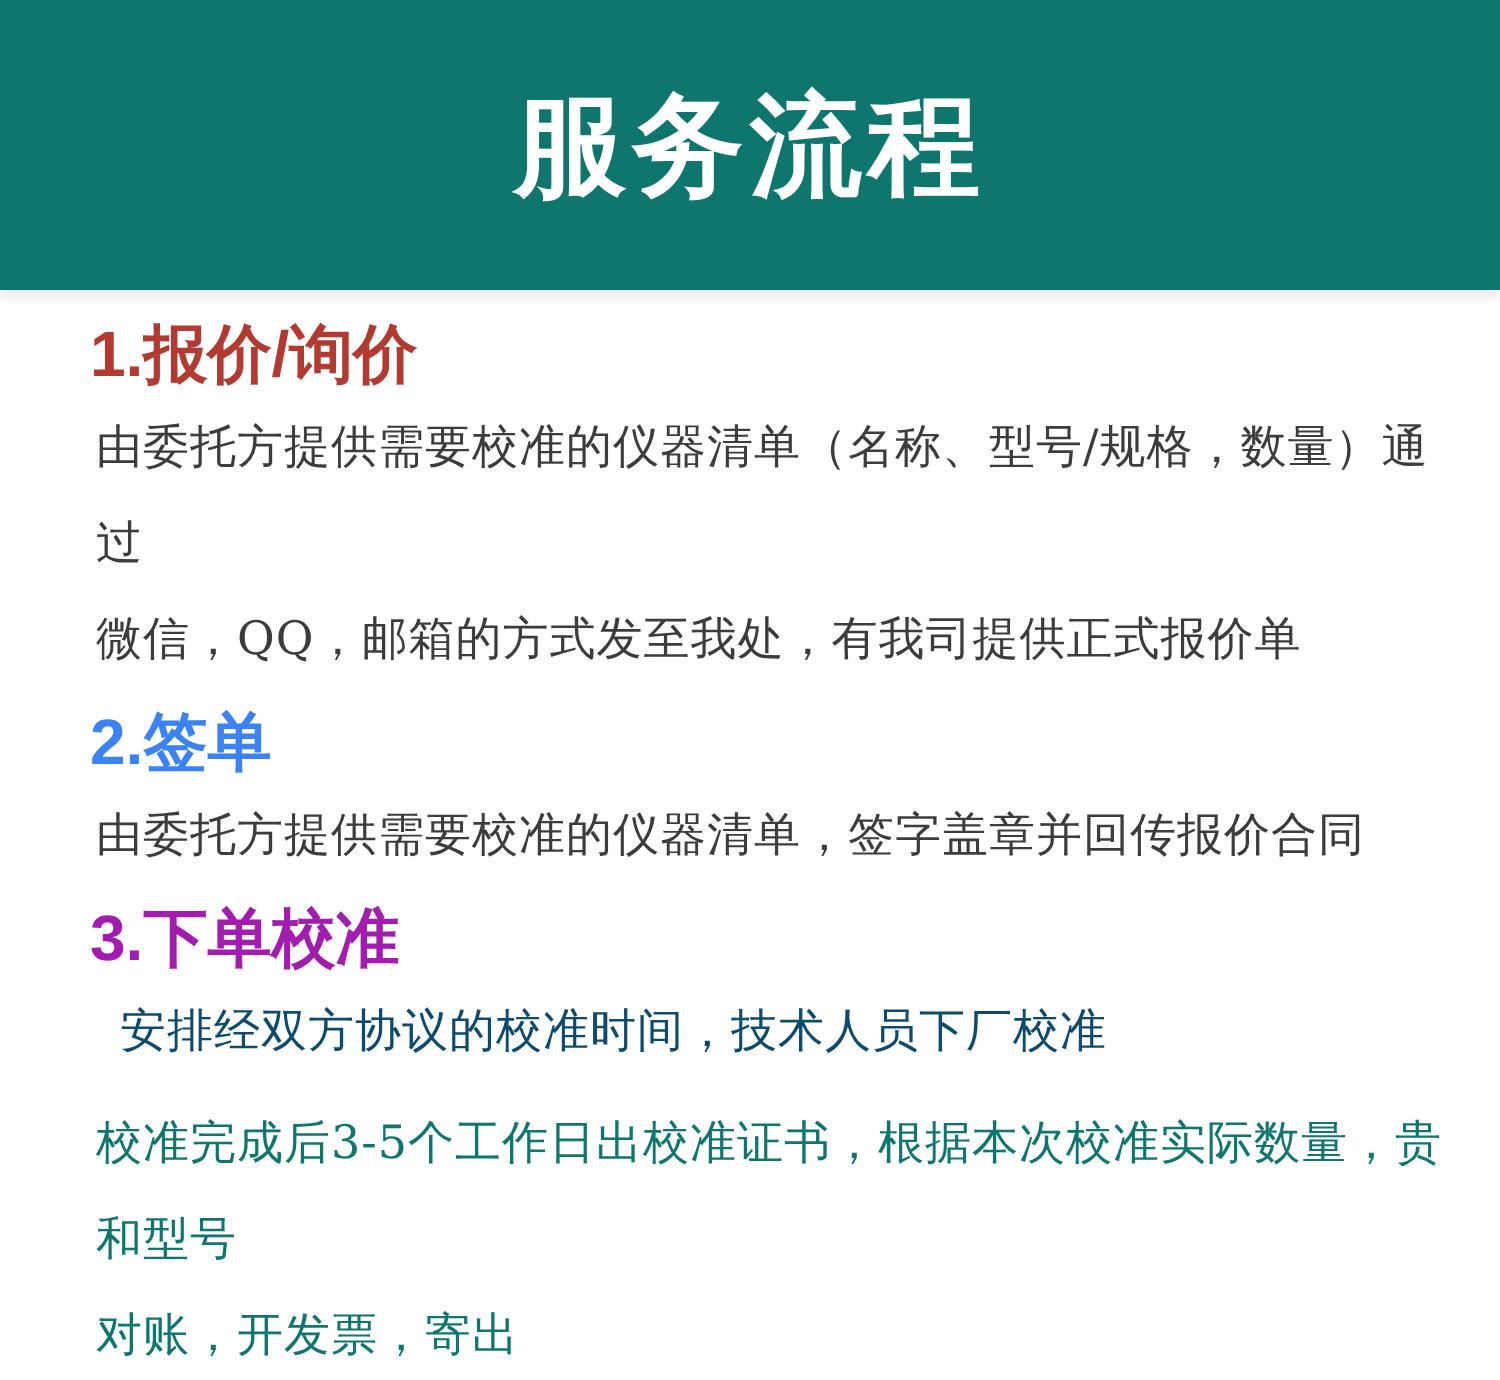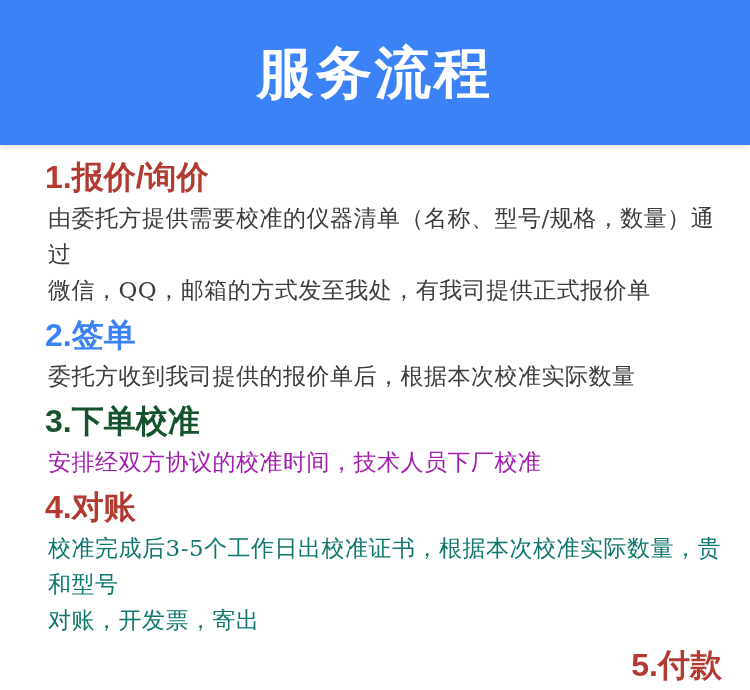--- a/index.html
+++ b/index.html
@@ -36,55 +36,54 @@
     color: #b23a31;
     font-size: 32px;
     font-weight: bold;
     line-height: 38px;
     margin: 0 0 4px 0;
     font-family: "Liberation Sans", "DejaVu Sans", sans-serif;
   }
   .step-desc {
     color: #3c3c3c;
     font-size: 23px;
-    line-height: 36px;
+    line-height: 48px;
     margin: 0 0 8px 0;
     padding-left: 3px;
     font-family: "DejaVu Serif", "Liberation Serif", serif;
     white-space: pre-line;
     letter-spacing: 0.5px;
   }
 </style>
 </head>
 <body>
 
-<div class="banner" style="background: #3b82f6;">
+<div class="banner" style="background: #0f766e;">
   <div class="banner-title" style="color: rgb(255, 255, 255);">服务流程</div>
 </div>
 
 <div class="content">
 
   <div>
     <h2 class="step-title" style="color: rgb(178, 58, 49);">1.报价/询价</h2>
     <p class="step-desc" style="color: rgb(60, 60, 60);">由委托方提供需要校准的仪器清单（名称、型号/规格，数量）通过
 微信，QQ，邮箱的方式发至我处，有我司提供正式报价单</p>
   </div>
 
   <div>
     <h2 class="step-title" style="color: #3b82f6;">2.签单</h2>
-    <p class="step-desc" style="color: rgb(60, 60, 60);">委托方收到我司提供的报价单后，根据本次校准实际数量</p>
+    <p class="step-desc" style="color: rgb(60, 60, 60);">由委托方提供需要校准的仪器清单，签字盖章并回传报价合同</p>
   </div>
 
   <div>
-    <h2 class="step-title" style="color: #14532d;">3.下单校准</h2>
-    <p class="step-desc" style="color: #a21caf;">安排经双方协议的校准时间，技术人员下厂校准</p>
+    <h2 class="step-title" style="color: #a21caf;">3.下单校准</h2>
+    <p class="step-desc" style="color: #0c4a6e; margin-left: 12px;">安排经双方协议的校准时间，技术人员下厂校准</p>
   </div>
 
   <div>
-    <h2 class="step-title" style="color: rgb(178, 58, 49);">4.对账</h2>
     <p class="step-desc" style="color: #0f766e;">校准完成后3-5个工作日出校准证书，根据本次校准实际数量，贵和型号
 对账，开发票，寄出</p>
   </div>
 
   <div>
     <h2 class="step-title" style="color: rgb(178, 58, 49); text-align: right;">5.付款</h2>
     <p class="step-desc" style="color: rgb(60, 60, 60);">证书发票收到后，以对公转账，微信或现金的方式支付校准费用</p>
   </div>
 
 </div>

